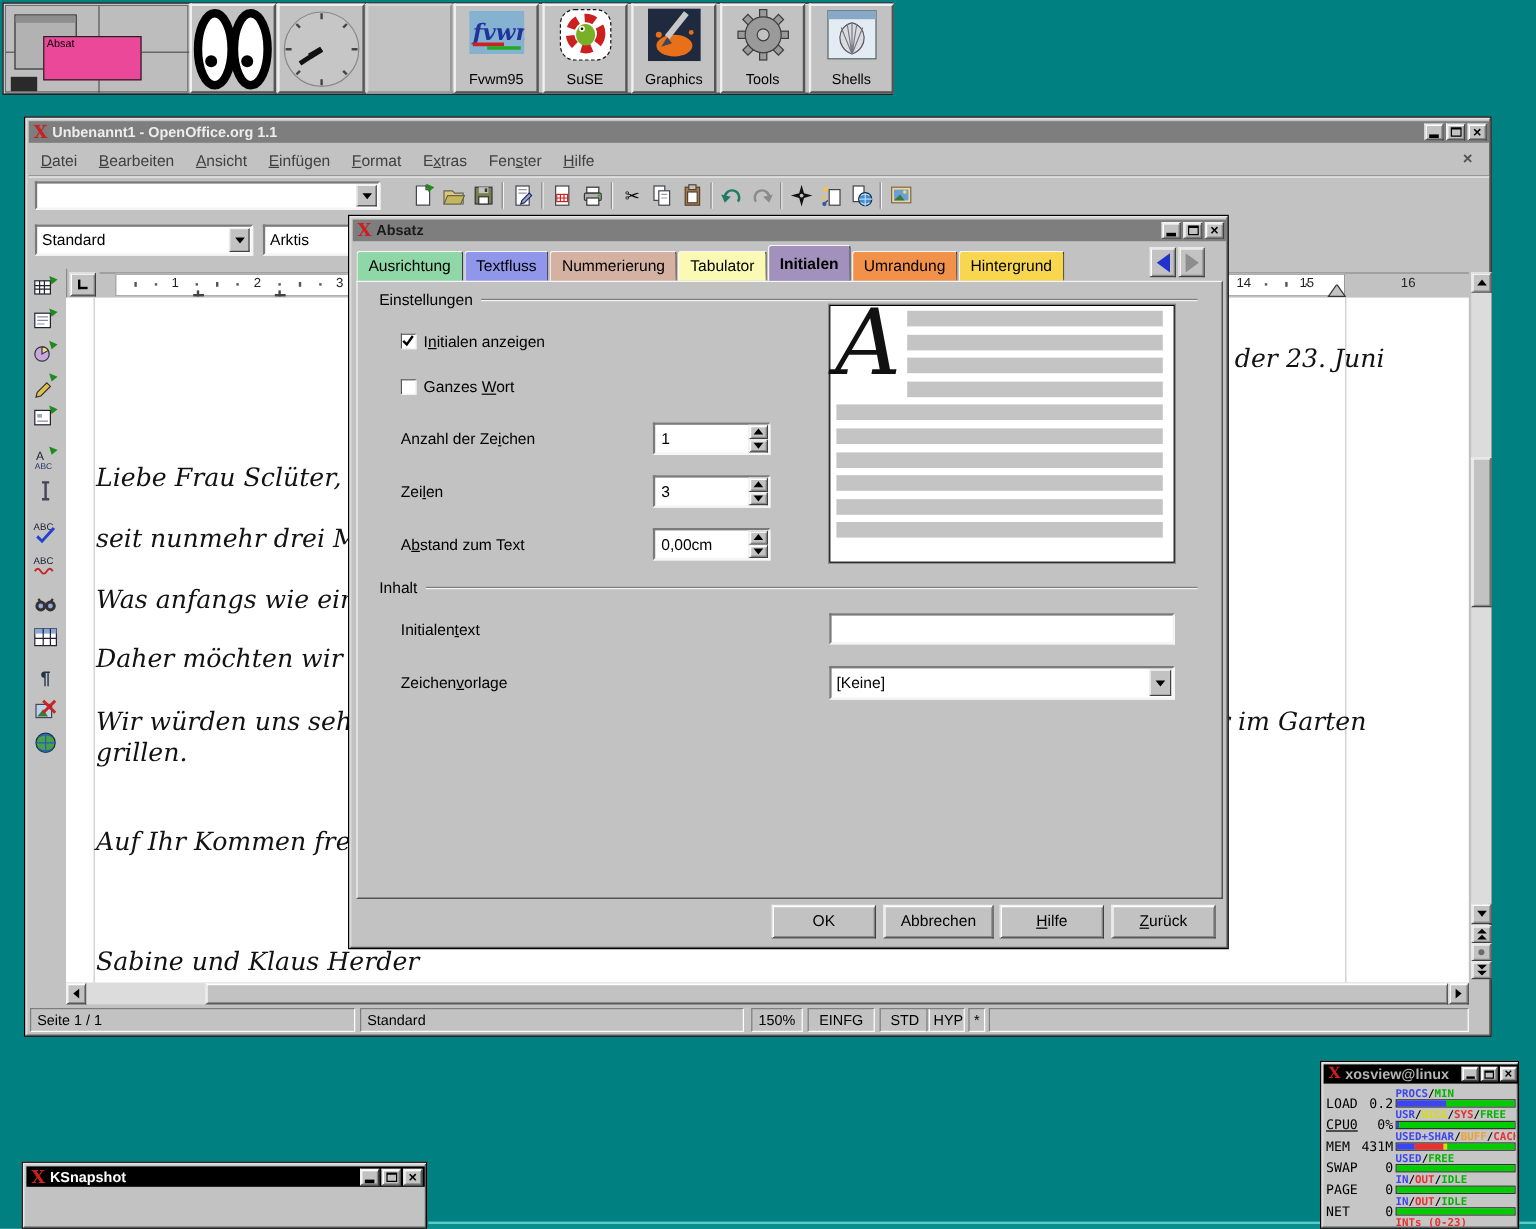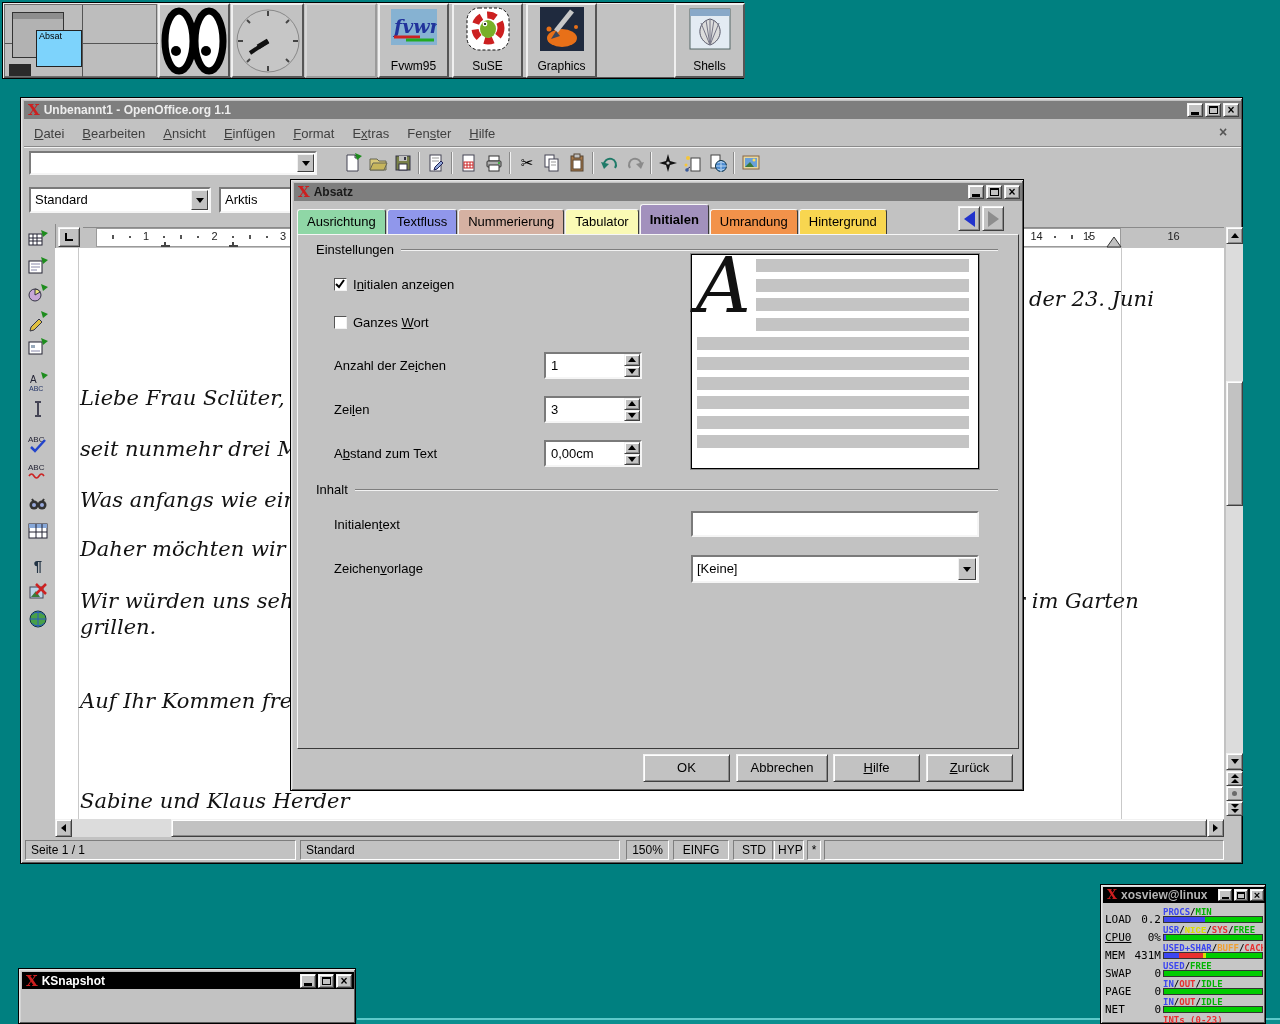--- a/index.html
+++ b/index.html
@@ -53,21 +53,21 @@
 
 <div class="abs" style="left:357px;top:1018px;width:923px;height:6px;background:#0a8f8f;border-top:2px solid #5cc9c9"></div>
 
 <div class="abs" style="left:2px;top:2px;width:742px;height:77px;background:#c2c2c2;border:1px solid #000;box-shadow:inset 1px 1px 0 #eee,inset -1px -1px 0 #555">
   <div class="abs" style="left:1px;top:1px;width:153px;height:73px;background:#bdbdbd;border:1px solid #6e6e6e">
     <div class="abs" style="left:77px;top:0;width:1px;height:73px;background:#555"></div>
     <div class="abs" style="left:0;top:38px;width:153px;height:1px;background:#555"></div>
     <div class="abs" style="left:7px;top:7px;width:52px;height:46px;background:#b2b2b2;border:1px solid #333">
         <div style="height:6px;background:#8e8e8e"></div>
       </div>
-    <div class="abs" style="left:31px;top:25px;width:46px;height:37px;background:#7dd3fc;border:1px solid #222;font-size:9px;line-height:10px;padding-left:2px;overflow:hidden"><span>Absat</span></div>
+    <div class="abs" style="left:31px;top:25px;width:82px;height:37px;background:#ec4899;border:1px solid #222;font-size:9px;line-height:10px;padding-left:2px;overflow:hidden"><span>Absat</span></div>
     <div class="abs" style="left:4px;top:59px;width:22px;height:12px;background:#2a2a2a"></div>
   </div>
   <div class="dockbtn" style="left:155px;top:0;width:72px;height:75px">
     <svg width="66" height="68" viewBox="0 0 66 68" style="margin-top:2px">
       <ellipse cx="18" cy="34" rx="14" ry="30" fill="#fff" stroke="#000" stroke-width="7"></ellipse>
       <ellipse cx="48" cy="34" rx="14" ry="30" fill="#fff" stroke="#000" stroke-width="7"></ellipse>
       <circle cx="15" cy="44" r="5" fill="#000"></circle>
       <circle cx="45" cy="44" r="5" fill="#000"></circle>
     </svg>
   </div>
@@ -113,20 +113,37 @@
   <div class="dockbtn" style="left:449px;top:0;width:71px;height:75px">
     <svg width="44" height="44" viewBox="0 0 44 44" style="margin-top:2px">
       <rect x="1" y="1" width="42" height="42" rx="12" fill="#fff" stroke="#111" stroke-dasharray="3 2"></rect>
       <circle cx="22" cy="21" r="13" fill="none" stroke="#fff" stroke-width="9"></circle>
       <circle cx="22" cy="21" r="13" fill="none" stroke="#cc2020" stroke-width="7" stroke-dasharray="9 6"></circle>
       <ellipse cx="22" cy="22" rx="8" ry="9" fill="#78b028"></ellipse>
       <circle cx="19" cy="17" r="2.4" fill="#fff"></circle>
         <circle cx="19" cy="17" r="1.1" fill="#000"></circle>
     </svg>
     <span class="dlbl">SuSE</span>
+  </div>
+  <div class="dockbtn" style="left:597px;top:0;width:71px;height:75px">
+    <svg width="44" height="44" viewBox="0 0 44 44" style="margin-top:2px">
+      <g fill="#9a9a9a" stroke="#3c3c3c">
+        <rect x="19" y="1" width="6" height="8" transform="rotate(0 22 22)"></rect>
+        <rect x="19" y="1" width="6" height="8" transform="rotate(45 22 22)"></rect>
+        <rect x="19" y="1" width="6" height="8" transform="rotate(90 22 22)"></rect>
+        <rect x="19" y="1" width="6" height="8" transform="rotate(135 22 22)"></rect>
+        <rect x="19" y="1" width="6" height="8" transform="rotate(180 22 22)"></rect>
+        <rect x="19" y="1" width="6" height="8" transform="rotate(225 22 22)"></rect>
+        <rect x="19" y="1" width="6" height="8" transform="rotate(270 22 22)"></rect>
+        <rect x="19" y="1" width="6" height="8" transform="rotate(315 22 22)"></rect>
+        <circle cx="22" cy="22" r="15"></circle>
+      </g>
+      <circle cx="22" cy="22" r="5" fill="#c2c2c2" stroke="#3c3c3c"></circle>
+    </svg>
+    <span class="dlbl">Tools</span>
   </div>
   <div class="dockbtn" style="left:671px;top:0;width:71px;height:75px">
     <svg width="44" height="44" viewBox="0 0 44 44" style="margin-top:2px">
       <rect x="2" y="2" width="40" height="40" fill="#e3ebf3" stroke="#566"></rect>
       <rect x="2" y="2" width="40" height="7" fill="#88a8c8"></rect>
       <path d="M22 38 C8 33 9 15 22 12 C35 15 36 33 22 38 z" fill="#dcdcdc" stroke="#556"></path>
       <path d="M22 38 L13 16 M22 38 L18 13 M22 38 L22 12 M22 38 L26 13 M22 38 L31 16" stroke="#778" fill="none"></path>
     </svg>
     <span class="dlbl">Shells</span>
   </div>

